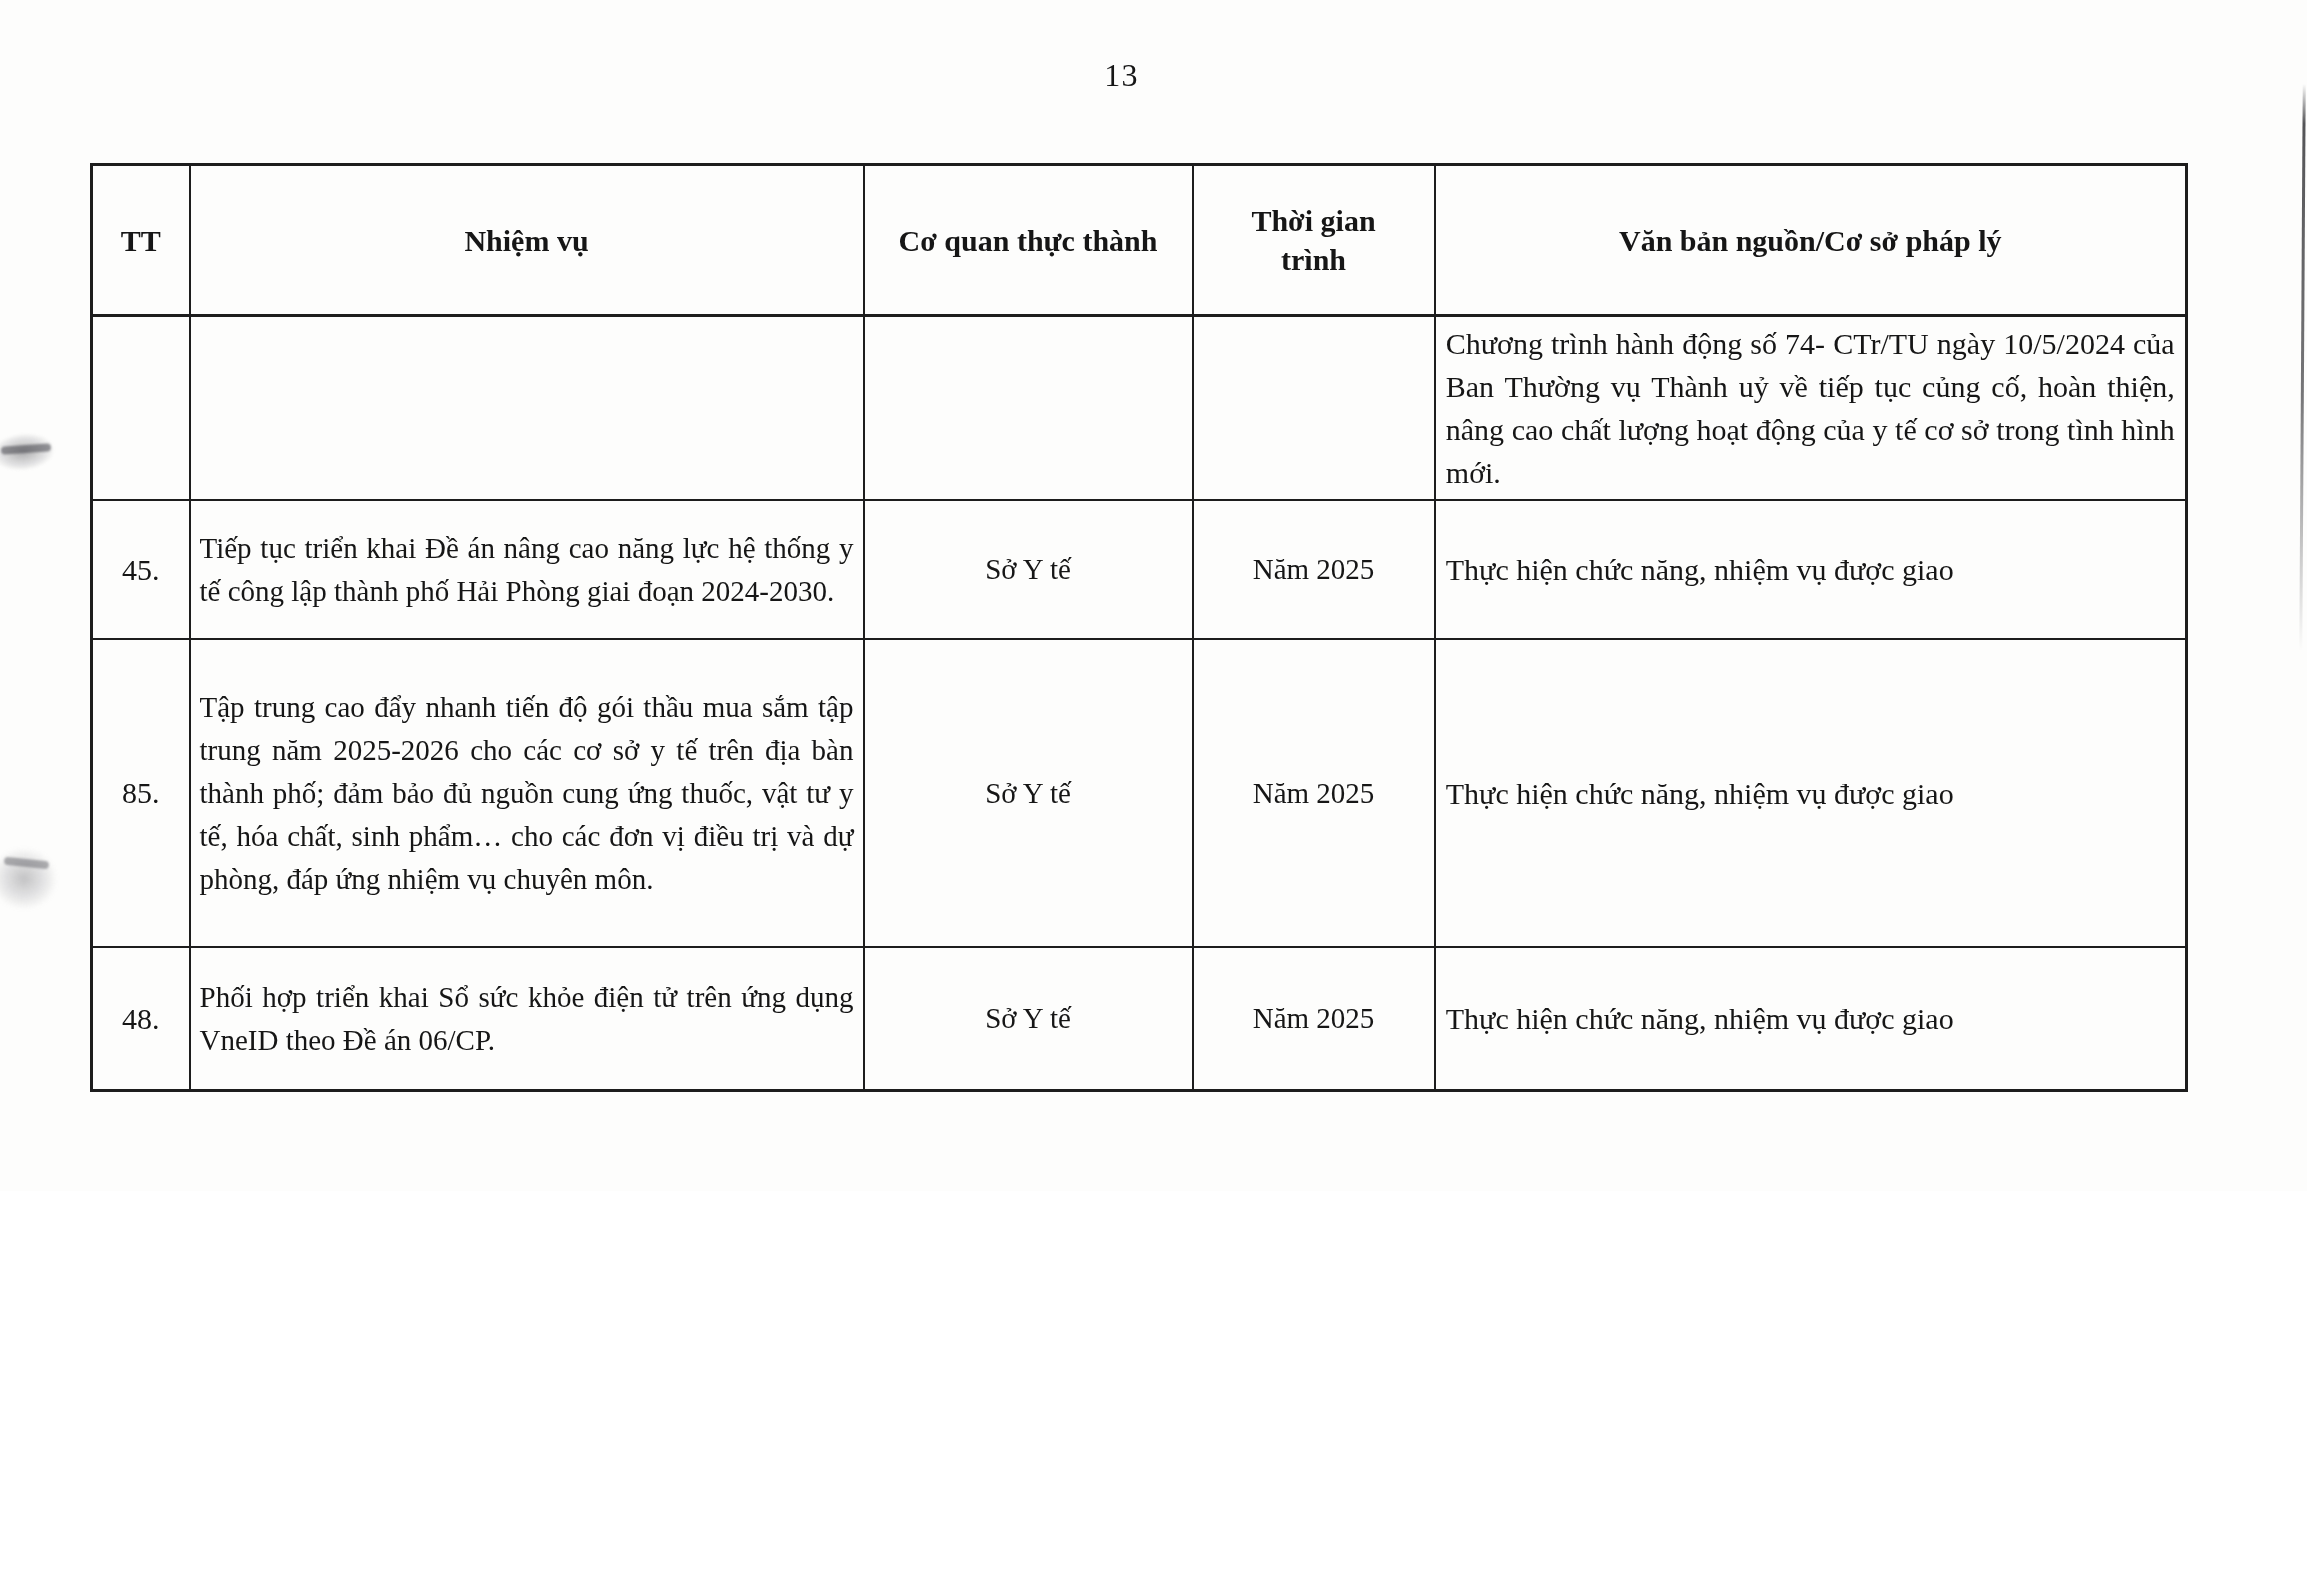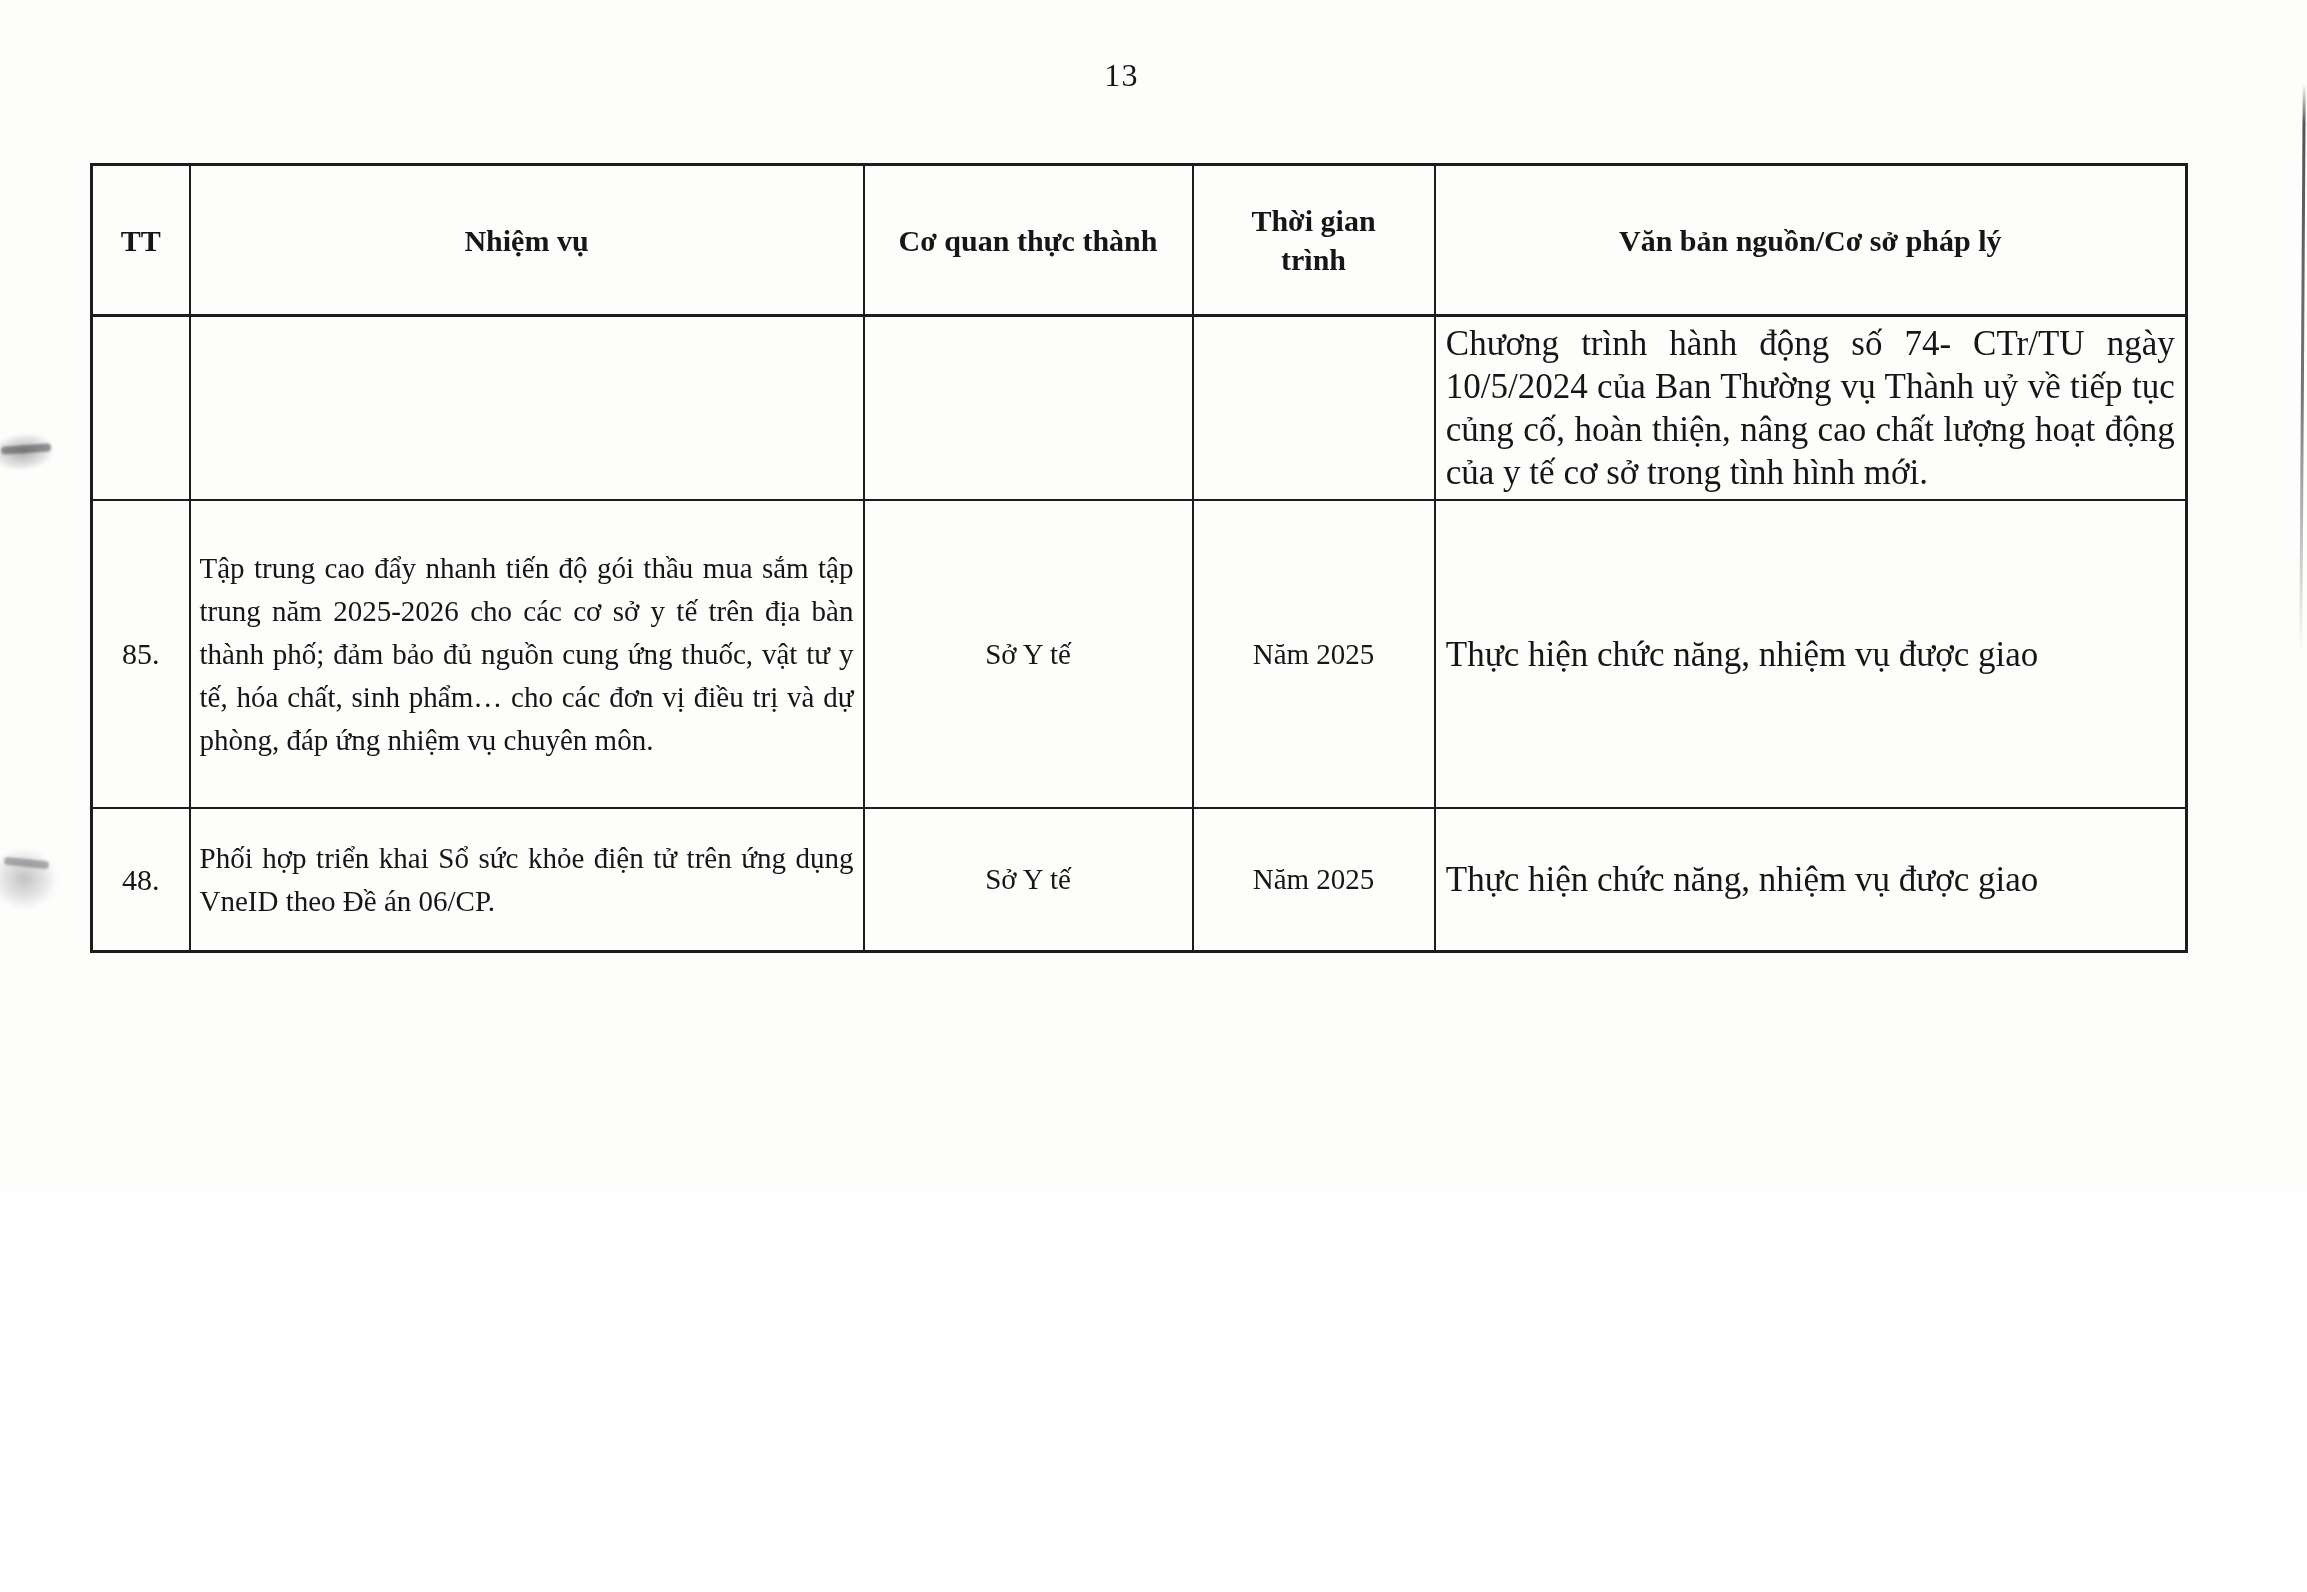--- a/index.html
+++ b/index.html
@@ -60,21 +60,21 @@
     vertical-align:middle;
     padding:2.6px 9px;
   }
   td.agency, td.time{
     font-size:29px;
     text-align:center;
     vertical-align:middle;
     padding:0;
   }
   td.legal{
-    font-size:35px;
+    font-size:30px;
     line-height:43px;
     text-align:left;
     vertical-align:middle;
     padding:2.6px 10.3px;
   }
   td.legal.justify{
     text-align:justify;
     text-justify:inter-word;
     padding:5.2px 10.3px 5.2px 10.3px;
   }
@@ -141,20 +141,27 @@
         <th>Văn bản nguồn/Cơ sở pháp lý</th>
       </tr>
     </thead>
     <tbody>
       <tr class="h-r0">
         <td class="tt"></td>
         <td class="task"></td>
         <td class="agency"></td>
         <td class="time"></td>
         <td class="legal justify">Chương trình hành động số 74- CTr/TU ngày 10/5/2024 của Ban Thường vụ Thành uỷ về tiếp tục củng cố, hoàn thiện, nâng cao chất lượng hoạt động của y tế cơ sở trong tình hình mới.</td>
+      </tr>
+      <tr class="h-r1">
+        <td class="tt">45.</td>
+        <td class="task">Tiếp tục triển khai Đề án nâng cao năng lực hệ thống y tế công lập thành phố Hải Phòng giai đoạn 2024-2030.</td>
+        <td class="agency">Sở Y tế</td>
+        <td class="time">Năm 2025</td>
+        <td class="legal">Thực hiện chức năng, nhiệm vụ được giao</td>
       </tr>
       <tr class="h-r2">
         <td class="tt">85.</td>
         <td class="task">Tập trung cao đẩy nhanh tiến độ gói thầu mua sắm tập trung năm 2025-2026 cho các cơ sở y tế trên địa bàn thành phố; đảm bảo đủ nguồn cung ứng thuốc, vật tư y tế, hóa chất, sinh phẩm… cho các đơn vị điều trị và dự phòng, đáp ứng nhiệm vụ chuyên môn.</td>
         <td class="agency">Sở Y tế</td>
         <td class="time">Năm 2025</td>
         <td class="legal">Thực hiện chức năng, nhiệm vụ được giao</td>
       </tr>
       <tr class="h-r4">
         <td class="tt">48.</td>

